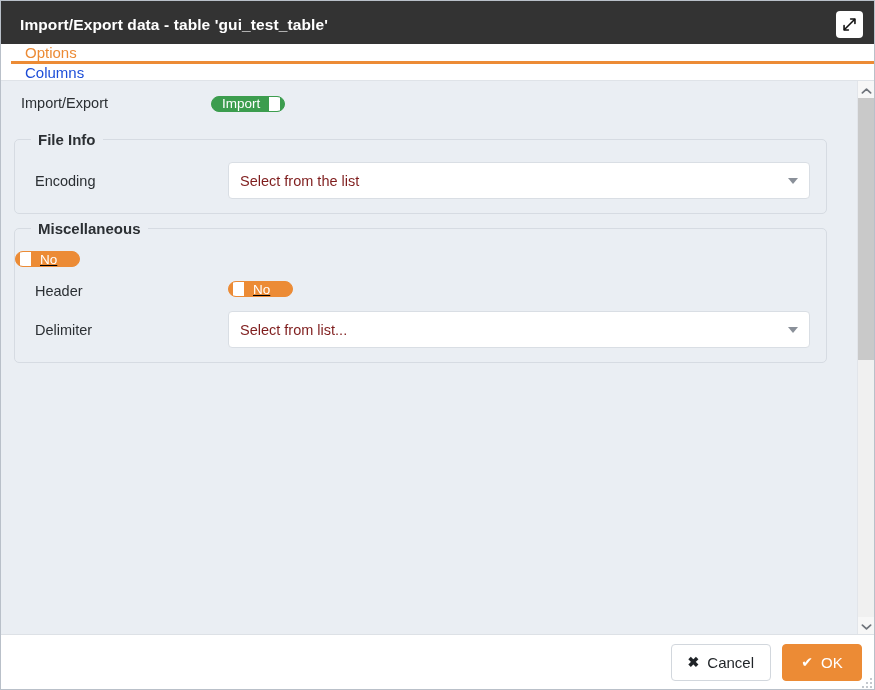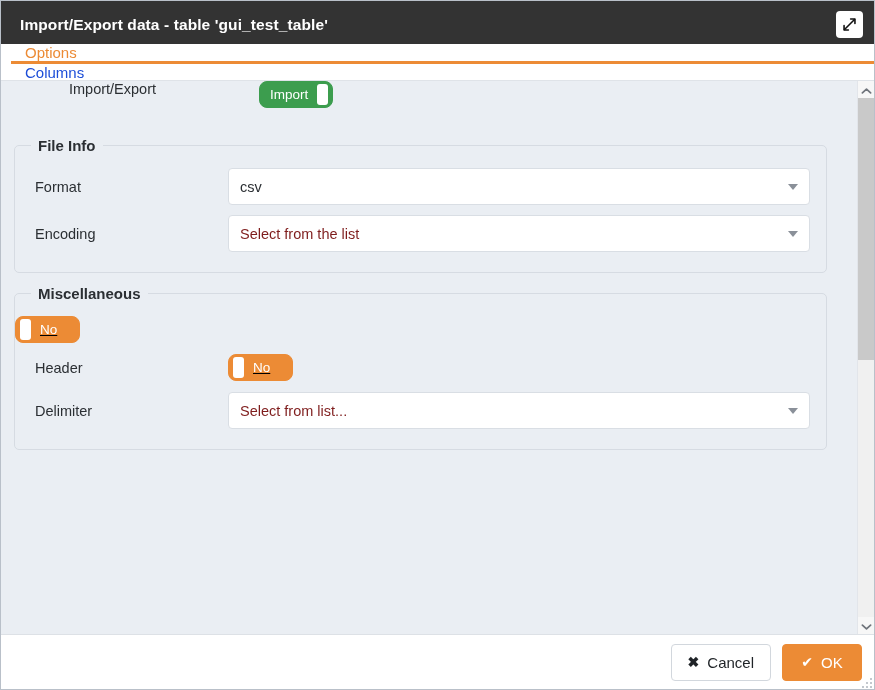--- a/index.html
+++ b/index.html
@@ -102,29 +102,29 @@
     box-sizing: border-box;
     font-size: 14.5px;
     color: #2b2f33;
   }
   .ctl { flex: 1; min-width: 0; }
 
   
   .top-row {
     height: 44px;
     display: flex;
-    margin-left: 48px;
+    align-items: center;
   }
   .top-row .lbl { padding-left: 20px; }
 
   
   .toggle {
     display: inline-flex;
     align-items: center;
-    height: 27px;
+    height: 16px;
     border-radius: 8px;
     cursor: pointer;
     box-sizing: border-box;
     overflow: hidden;
     min-width: 65px;
     position: relative;
   }
   .toggle .tg-label {
     font-size: 13.5px;
     color: #ffffff;
@@ -151,24 +151,24 @@
     border: 1px solid #ec8b35;
     padding: 0 0 0 4px;
     justify-content: flex-start;
     gap: 9px;
     text-decoration: underline;
   }
   .toggle.off .tg-label { padding-right: 12px; }
 
   
   fieldset.group {
-    margin: 12px 30px 0 13px;
+    margin: 6px 30px 0 13px;
     border: 1px solid #d6dbe2;
     border-radius: 5px;
-    padding: 4px 0 20px 0;
+    padding: 4px 0 14px 0;
     background: transparent;
   }
   fieldset.group legend {
     font-size: 15px;
     font-weight: bold;
     color: #2b2f33;
     padding: 0 7px;
     margin-left: 16px;
   }
   .field-row {
@@ -387,29 +387,20 @@
             <span class="tg-label">Import</span>
             <span class="knob"></span>
           </div>
         </div>
       </div>
 
       <fieldset class="group">
         <legend>File Info</legend>
 
 
-        <div class="field-row">
-          <div class="lbl">Format</div>
-          <div class="ctl">
-            <div class="select">
-              <span class="sel-value">csv</span>
-              <span class="caret"></span>
-            </div>
-          </div>
-        </div>
 
         <div class="field-row">
           <div class="lbl">Encoding</div>
           <div class="ctl">
             <div class="select">
               <span class="sel-value placeholder">Select from the list</span>
               <span class="caret"></span>
             </div>
           </div>
         </div>

